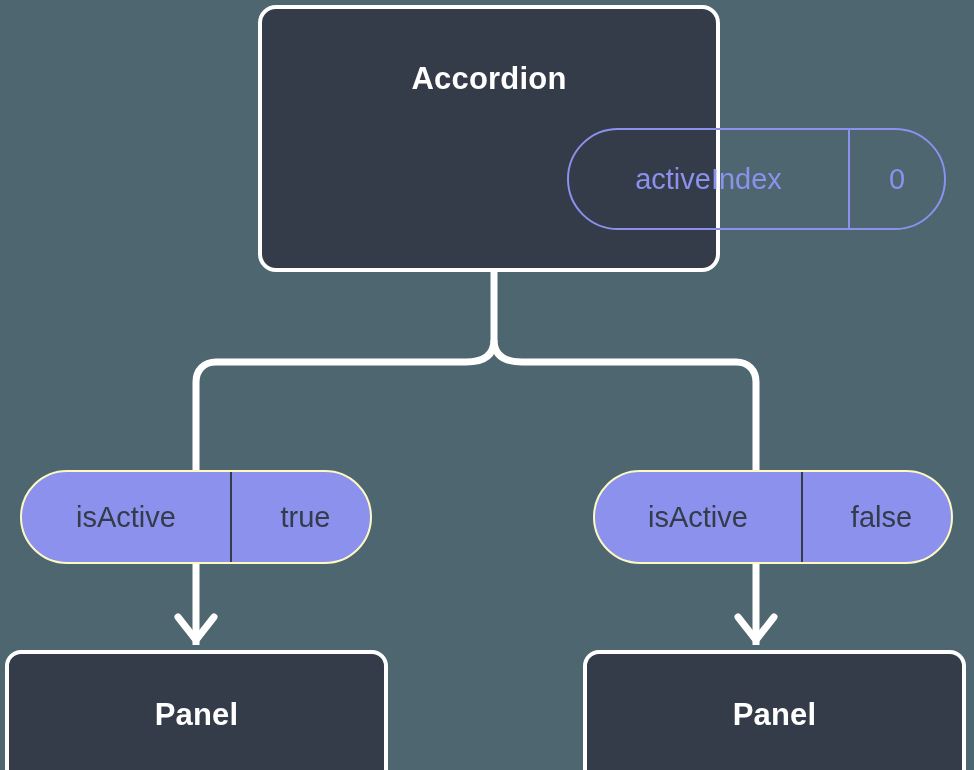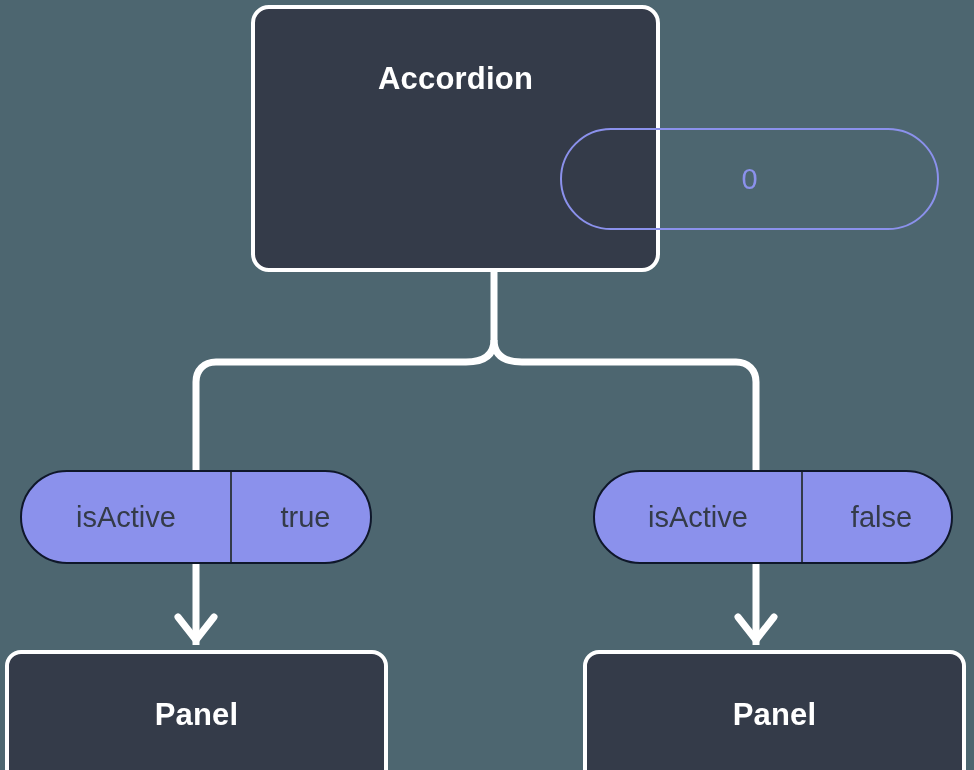--- a/index.html
+++ b/index.html
@@ -46,23 +46,23 @@
     width: 100%;
     text-align: center;
     color: #ffffff;
     font-size: 31px;
     font-weight: 700;
     letter-spacing: 0.2px;
     white-space: nowrap;
   }
 
   #node-accordion {
-    left: 251px;
+    left: 258px;
     top: 5px;
-    width: 409px;
+    width: 462px;
     height: 267px;
     padding-left: 48px;
   }
   #node-accordion .node-title { top: 52px; }
 
   #node-panel-left {
     left: 5px;
     top: 650px;
     width: 383px;
     height: 136px;
@@ -114,21 +114,21 @@
   #pill-activeindex .seg-key {
     width: 281px;
     border-right: 2px solid #8b91ec;
   }
   #pill-activeindex .seg-val {
     flex: 1 1 auto;
   }
 
   
   .pill-filled {
-    border: 2px solid #0f172a;
+    border: 2px solid #fef9c3;
     background: #8b91ec;
   }
   .pill-filled .seg {
     color: #343b49;
     font-size: 29px;
     font-weight: 400;
   }
   .pill-filled .seg-key {
     border-right: 2px solid #343b49;
   }
@@ -175,20 +175,21 @@
     <path d="M 178 617 L 196 640 L 214 617" stroke="#ffffff" stroke-width="7" stroke-linecap="round" stroke-linejoin="round" fill="none"></path>
 
     <path d="M 756 564 L 756 645" stroke="#ffffff" stroke-width="7" stroke-linecap="butt"></path>
     <path d="M 738 617 L 756 640 L 774 617" stroke="#ffffff" stroke-width="7" stroke-linecap="round" stroke-linejoin="round" fill="none"></path>
   </svg>
 
   <div class="node" id="node-accordion">
     <div class="node-title">Accordion</div>
 
     <div class="pill" id="pill-activeindex">
+      <div class="seg seg-key">activeIndex</div>
       <div class="seg seg-val">0</div>
     </div>
   </div>
 
   <div class="pill pill-filled" id="pill-isactive-true">
     <div class="seg seg-key">isActive</div>
     <div class="seg seg-val">true</div>
   </div>
 
   <div class="pill pill-filled" id="pill-isactive-false">

